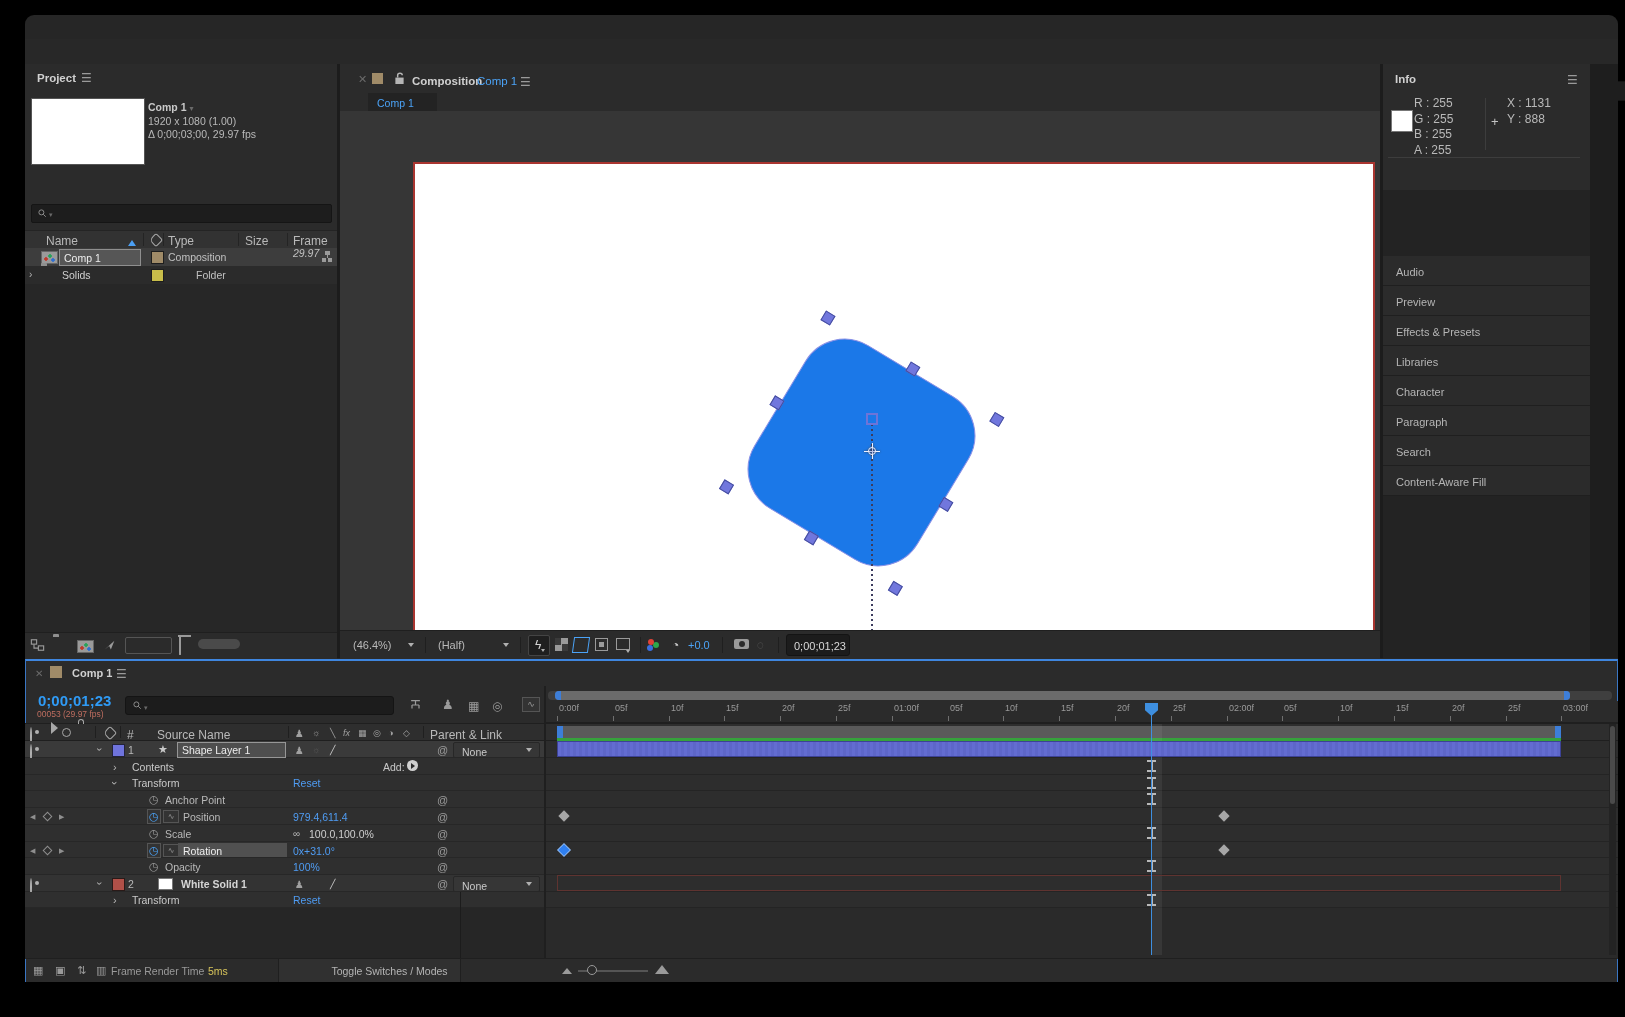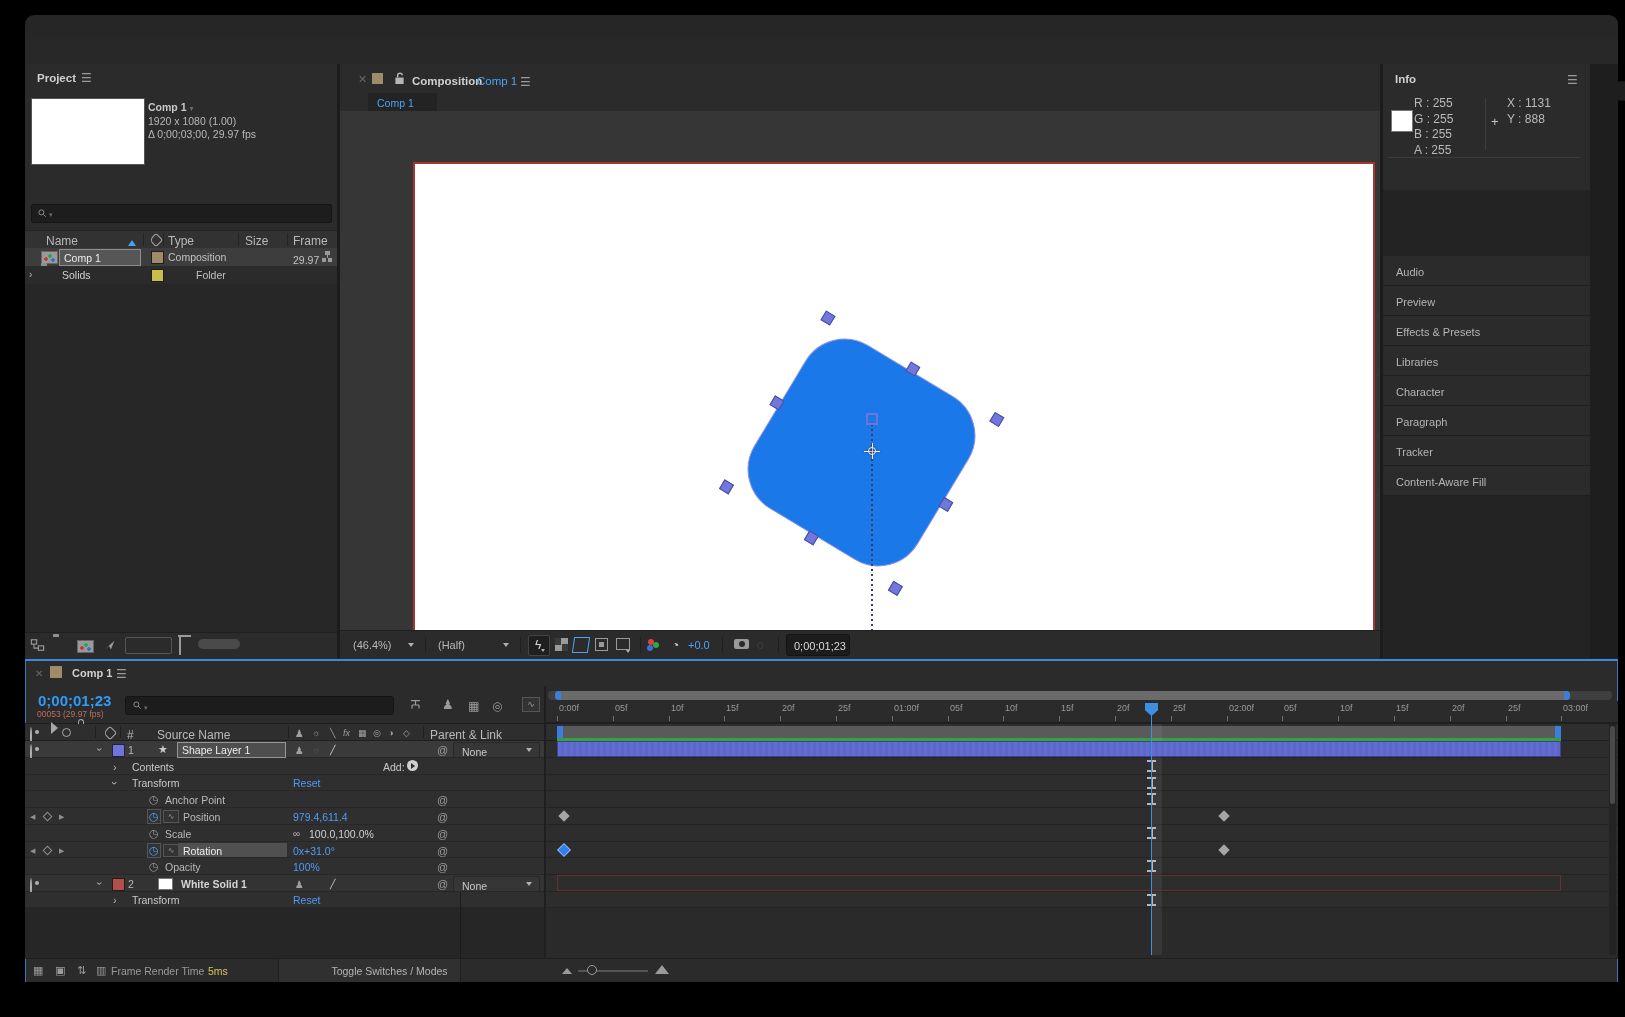--- a/index.html
+++ b/index.html
@@ -195,21 +195,21 @@
       <span class="abs t10 lbl" style="left:268px;top:4px;">Frame Ra..</span>
     </div>
 
     <div class="abs" style="left:0;top:184px;width:312px;height:18px;background:#3d3d3d;">
       <span class="abs compitem" style="left:16px;top:3px;"></span>
       <span class="abs" style="left:34px;top:1px;width:80px;height:15px;background:#565656;border:1px solid #8f8f8f;">
         <span class="t105" style="position:absolute;left:4px;top:3px;color:#ededed;">Comp 1</span>
       </span>
       <span class="abs" style="left:126px;top:3px;width:11px;height:11px;background:#a08b68;border:1px solid #1e1e1e;"></span>
       <span class="abs t105" style="left:143px;top:4px;color:#c0c0c0;">Composition</span>
-      <span class="abs t105" style="left:268px;top:7px;color:#c0c0c0;">29.97</span>
+      <span class="abs t105" style="left:268px;top:0;color:#c0c0c0;font-style:italic;">29.97</span>
       <span class="abs" style="left:297px;top:3px;width:10px;height:11px;">
         <i style="position:absolute;left:2.5px;top:0;width:5px;height:4px;background:#9a9a9a;"></i>
         <i style="position:absolute;left:0;top:7px;width:4px;height:4px;background:#9a9a9a;"></i>
         <i style="position:absolute;left:6px;top:7px;width:4px;height:4px;background:#9a9a9a;"></i>
         <i style="position:absolute;left:4.5px;top:4px;width:1px;height:3px;background:#9a9a9a;"></i>
       </span>
     </div>
 
     <div class="abs" style="left:0;top:202px;width:312px;height:18px;">
       <span class="abs chvr" style="left:4px;top:3px;font-size:10px;">›</span>
@@ -353,21 +353,21 @@
     <div class="sideRow" style="top:282px;left:0;">
         <span>Libraries</span>
       </div>
     <div class="sideRow" style="top:312px;left:0;">
         <span>Character</span>
       </div>
     <div class="sideRow" style="top:342px;left:0;">
         <span>Paragraph</span>
       </div>
     <div class="sideRow" style="top:372px;left:0;">
-        <span>Tracker</span>
+        <span>Search</span>
       </div>
     <div class="sideRow" style="top:402px;left:0;">
         <span>Content-Aware Fill</span>
       </div>
   </div>
   <div class="abs" style="left:1590px;top:64px;width:28px;height:594px;background:#1e1e1e;"></div>
 
   <div class="abs" style="left:25px;top:659px;width:1593px;height:323px;background:#2b2b2b;border:1px solid #3a76c4;border-top:2px solid #3f86df;box-sizing:border-box;">
   </div>
 

